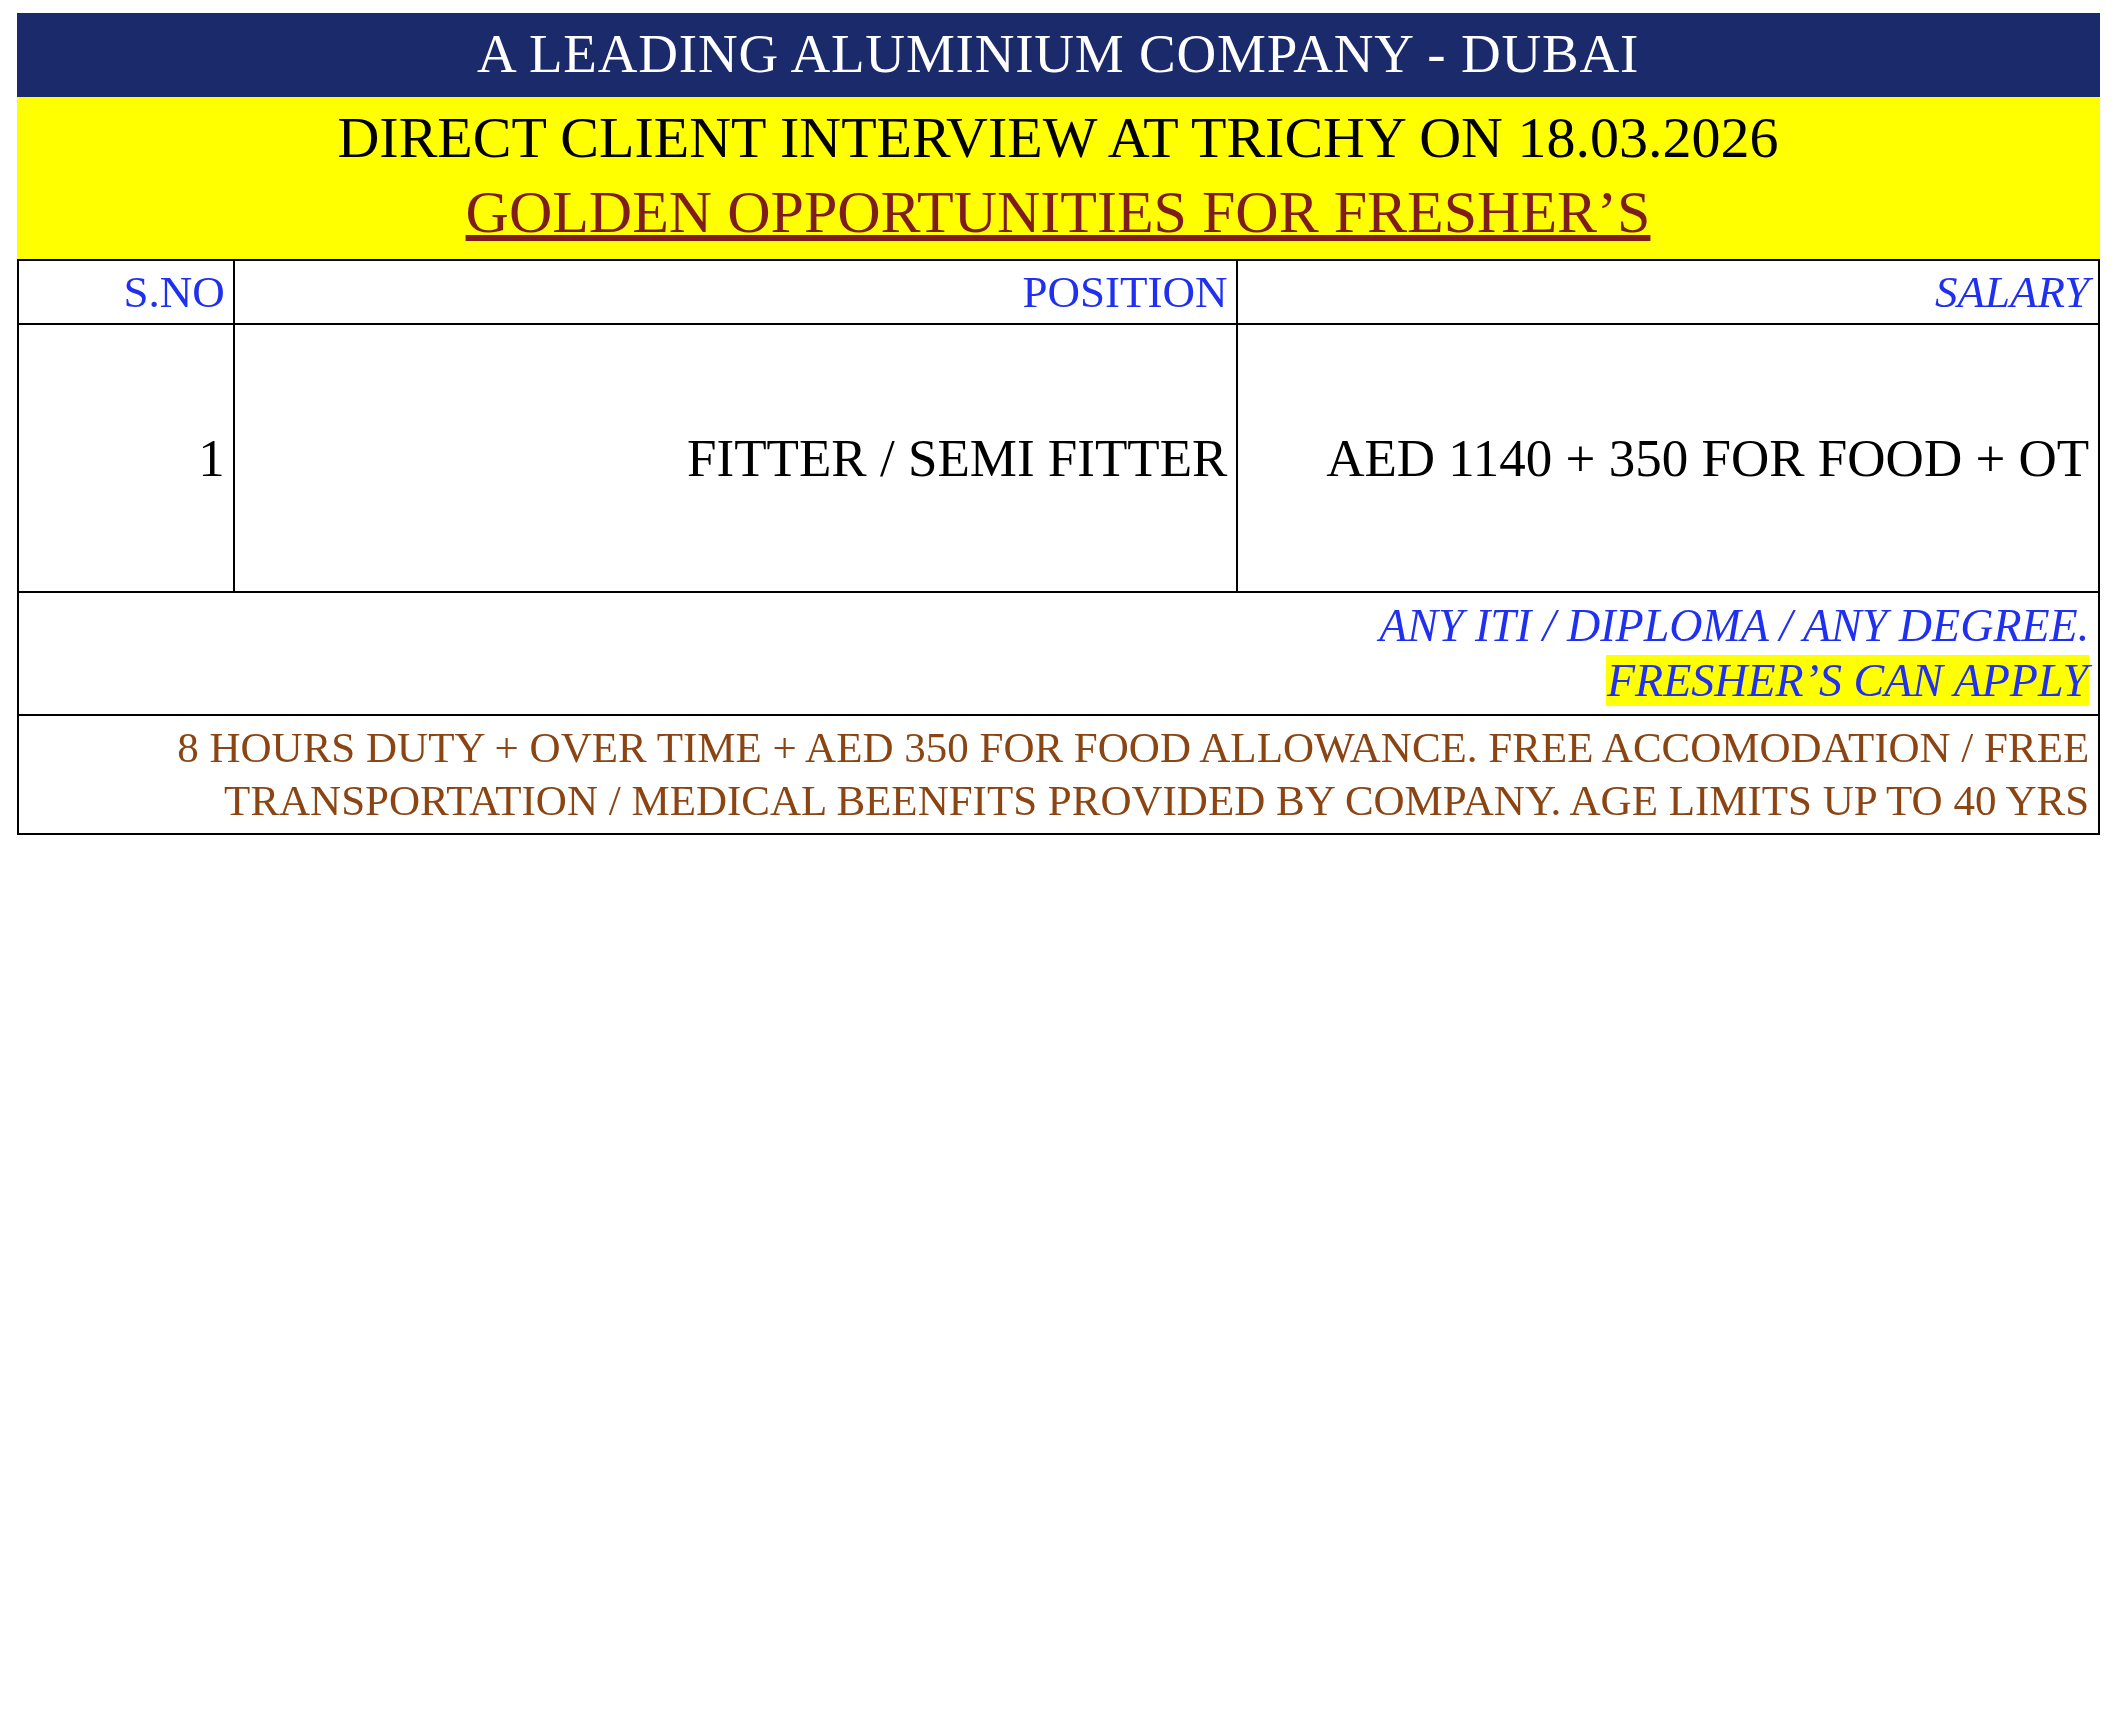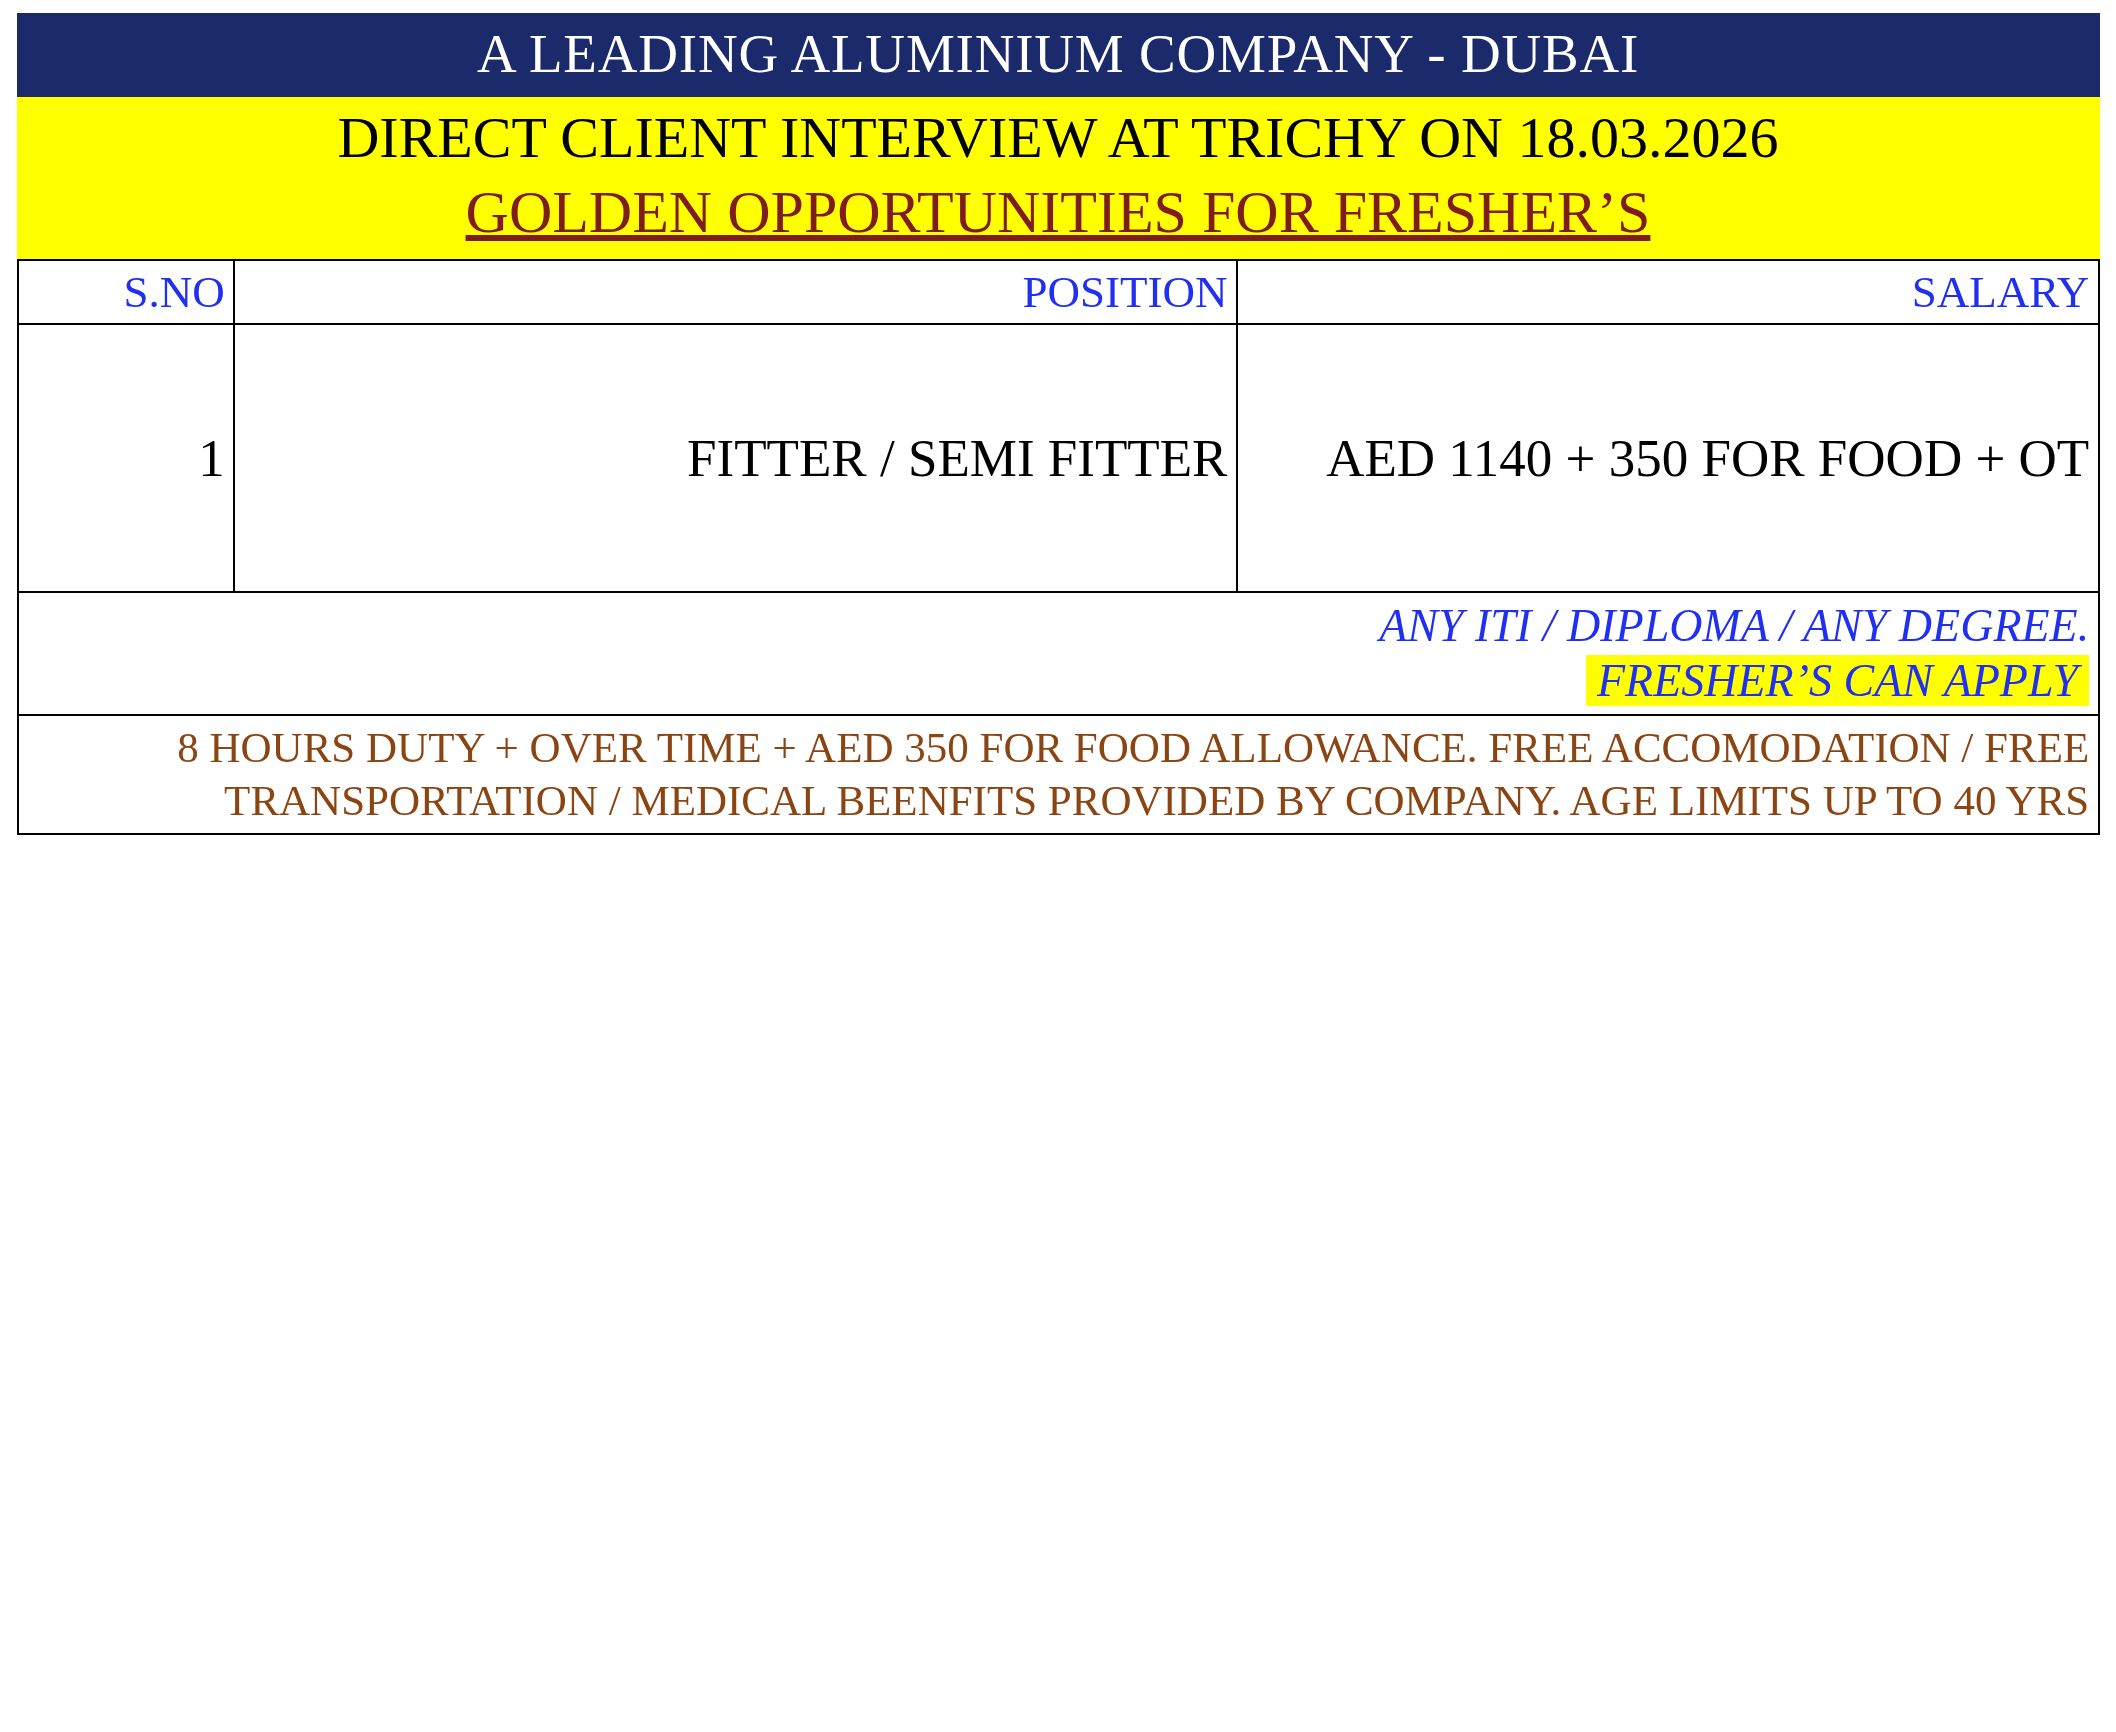--- a/index.html
+++ b/index.html
@@ -55,21 +55,21 @@
     background: #ffffff;
   }
   table.jobs td, table.jobs th {
     border: 2.5px solid #000000;
     text-align: right;
     vertical-align: middle;
     padding: 5px 8.3px;
   }
   th.col-sno { width: 198px; }
   th.col-pos { width: 984px; }
-  th.col-sal { width: auto; }
+  th.col-sal { width: auto; font-style: italic; }
   .th-text {
     color: #2030f0;
     font-size: 45px;
     font-weight: normal;
   }
   td.sno-cell {
     font-size: 53px;
     color: #000000;
   }
   td.pos-cell {
@@ -85,21 +85,21 @@
   
   td.qual-cell {
     color: #2030f0;
     font-size: 46px;
     line-height: 1.2;
     padding: 13.2px 8.3px 18px 8.3px;
     font-style: italic;
   }
   .hl-yellow {
     background: #ffff00;
-    padding: 0 11px;
+    padding: 0 1px;
   }
   
   td.benefits-cell {
     color: #8b4513;
     font-size: 43px;
     line-height: 1.25;
     padding: 15px 25px 18px 25px;
   }
   
   .footer {

